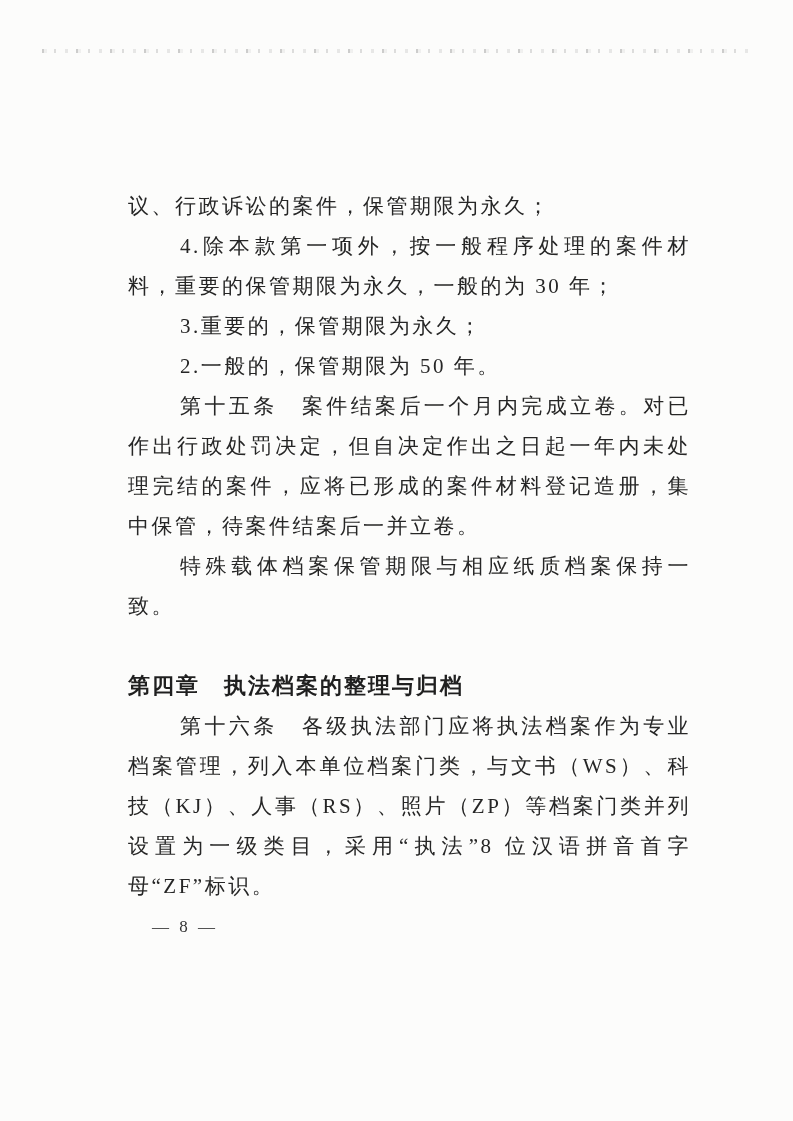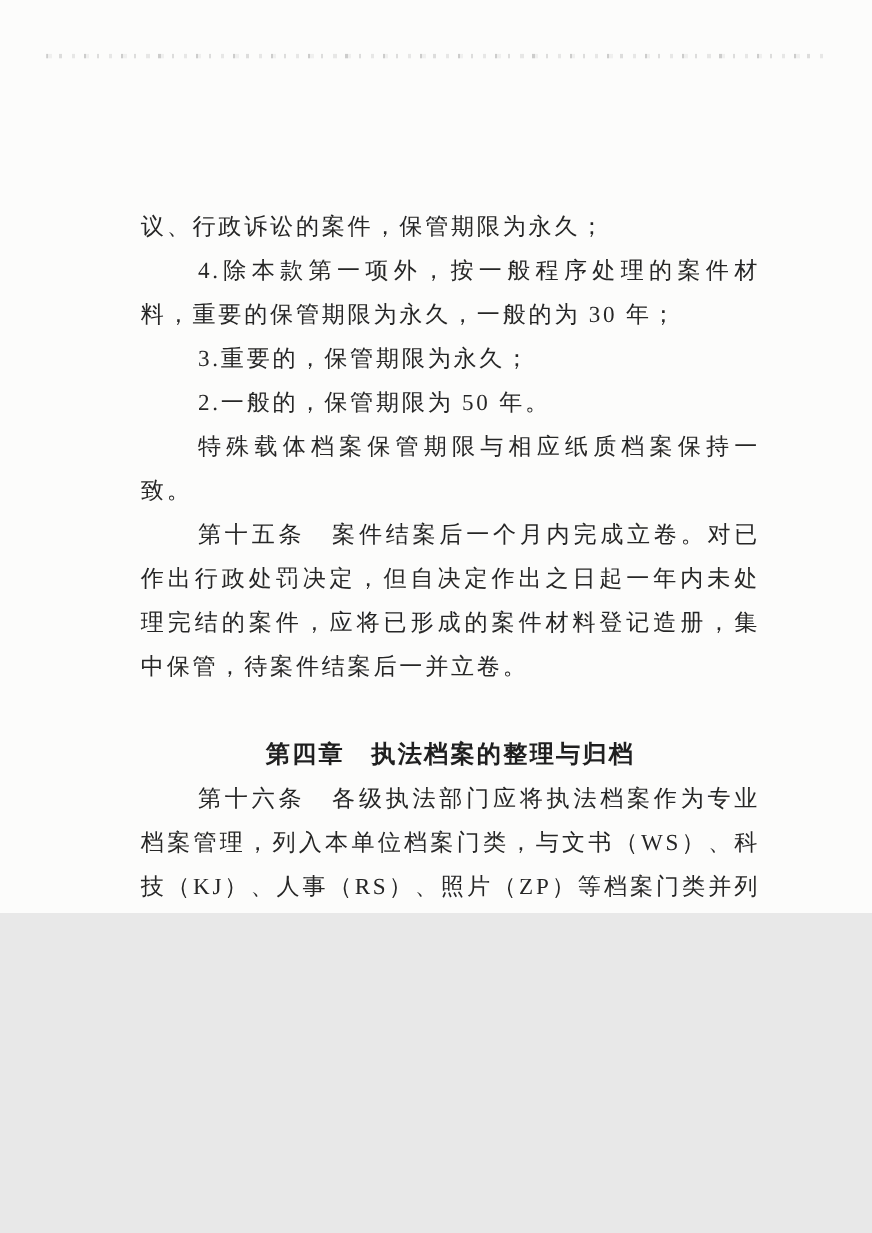--- a/index.html
+++ b/index.html
@@ -8,21 +8,21 @@
   }
   body {
     width: 793px;
     height: 1121px;
     background: #e8e8e8;
     font-family: "Liberation Serif", "DejaVu Serif", serif;
   }
   .page {
     position: relative;
     width: 793px;
-    height: 830px;
+    height: 1121px;
     background: #fcfcfb;
     overflow: hidden;
     color: #262626;
   }
   
   .scan-artifact {
     position: absolute;
     top: 49px;
     left: 42px;
     width: 714px;
@@ -55,21 +55,21 @@
     color: #262626;
   }
   .para.indent {
     text-indent: 52px;
   }
   .chapter-heading {
     margin: 40px 0 0 0;
     font-size: 22px;
     font-weight: bold;
     line-height: 40px;
-    text-align: center;
+    text-align: left;
     letter-spacing: 2px;
     font-family: "Liberation Sans", "DejaVu Sans", sans-serif;
     color: #1f1f1f;
   }
   .page-number {
     margin: 8px 0 0 0;
     padding-left: 24px;
     font-size: 17px;
     line-height: 26px;
     letter-spacing: 3px;
@@ -88,23 +88,23 @@
     <p class="para">议、行政诉讼的案件，保管期限为永久；</p>
 
     <p class="para indent">4.除本款第一项外，按一般程序处理的案件材料，重要的保管期限为永久，一般的为 30 年；</p>
 
 
 
     <p class="para indent">3.重要的，保管期限为永久；</p>
 
     <p class="para indent">2.一般的，保管期限为 50 年。</p>
 
+    <p class="para indent">第十五条　案件结案后一个月内完成立卷。对已作出行政处罚决定，但自决定作出之日起一年内未处理完结的案件，应将已形成的案件材料登记造册，集中保管，待案件结案后一并立卷。</p>
+
     <p class="para indent">特殊载体档案保管期限与相应纸质档案保持一致。</p>
-
-    <p class="para indent">第十五条　案件结案后一个月内完成立卷。对已作出行政处罚决定，但自决定作出之日起一年内未处理完结的案件，应将已形成的案件材料登记造册，集中保管，待案件结案后一并立卷。</p>
 
     <h2 class="chapter-heading">第四章　执法档案的整理与归档</h2>
 
     <p class="para indent">第十六条　各级执法部门应将执法档案作为专业档案管理，列入本单位档案门类，与文书（WS）、科技（KJ）、人事（RS）、照片（ZP）等档案门类并列设置为一级类目，采用“执法”8 位汉语拼音首字母“ZF”标识。</p>
 
     <p class="page-number">— 8 —</p>
 
   </div>
 
 </div>

